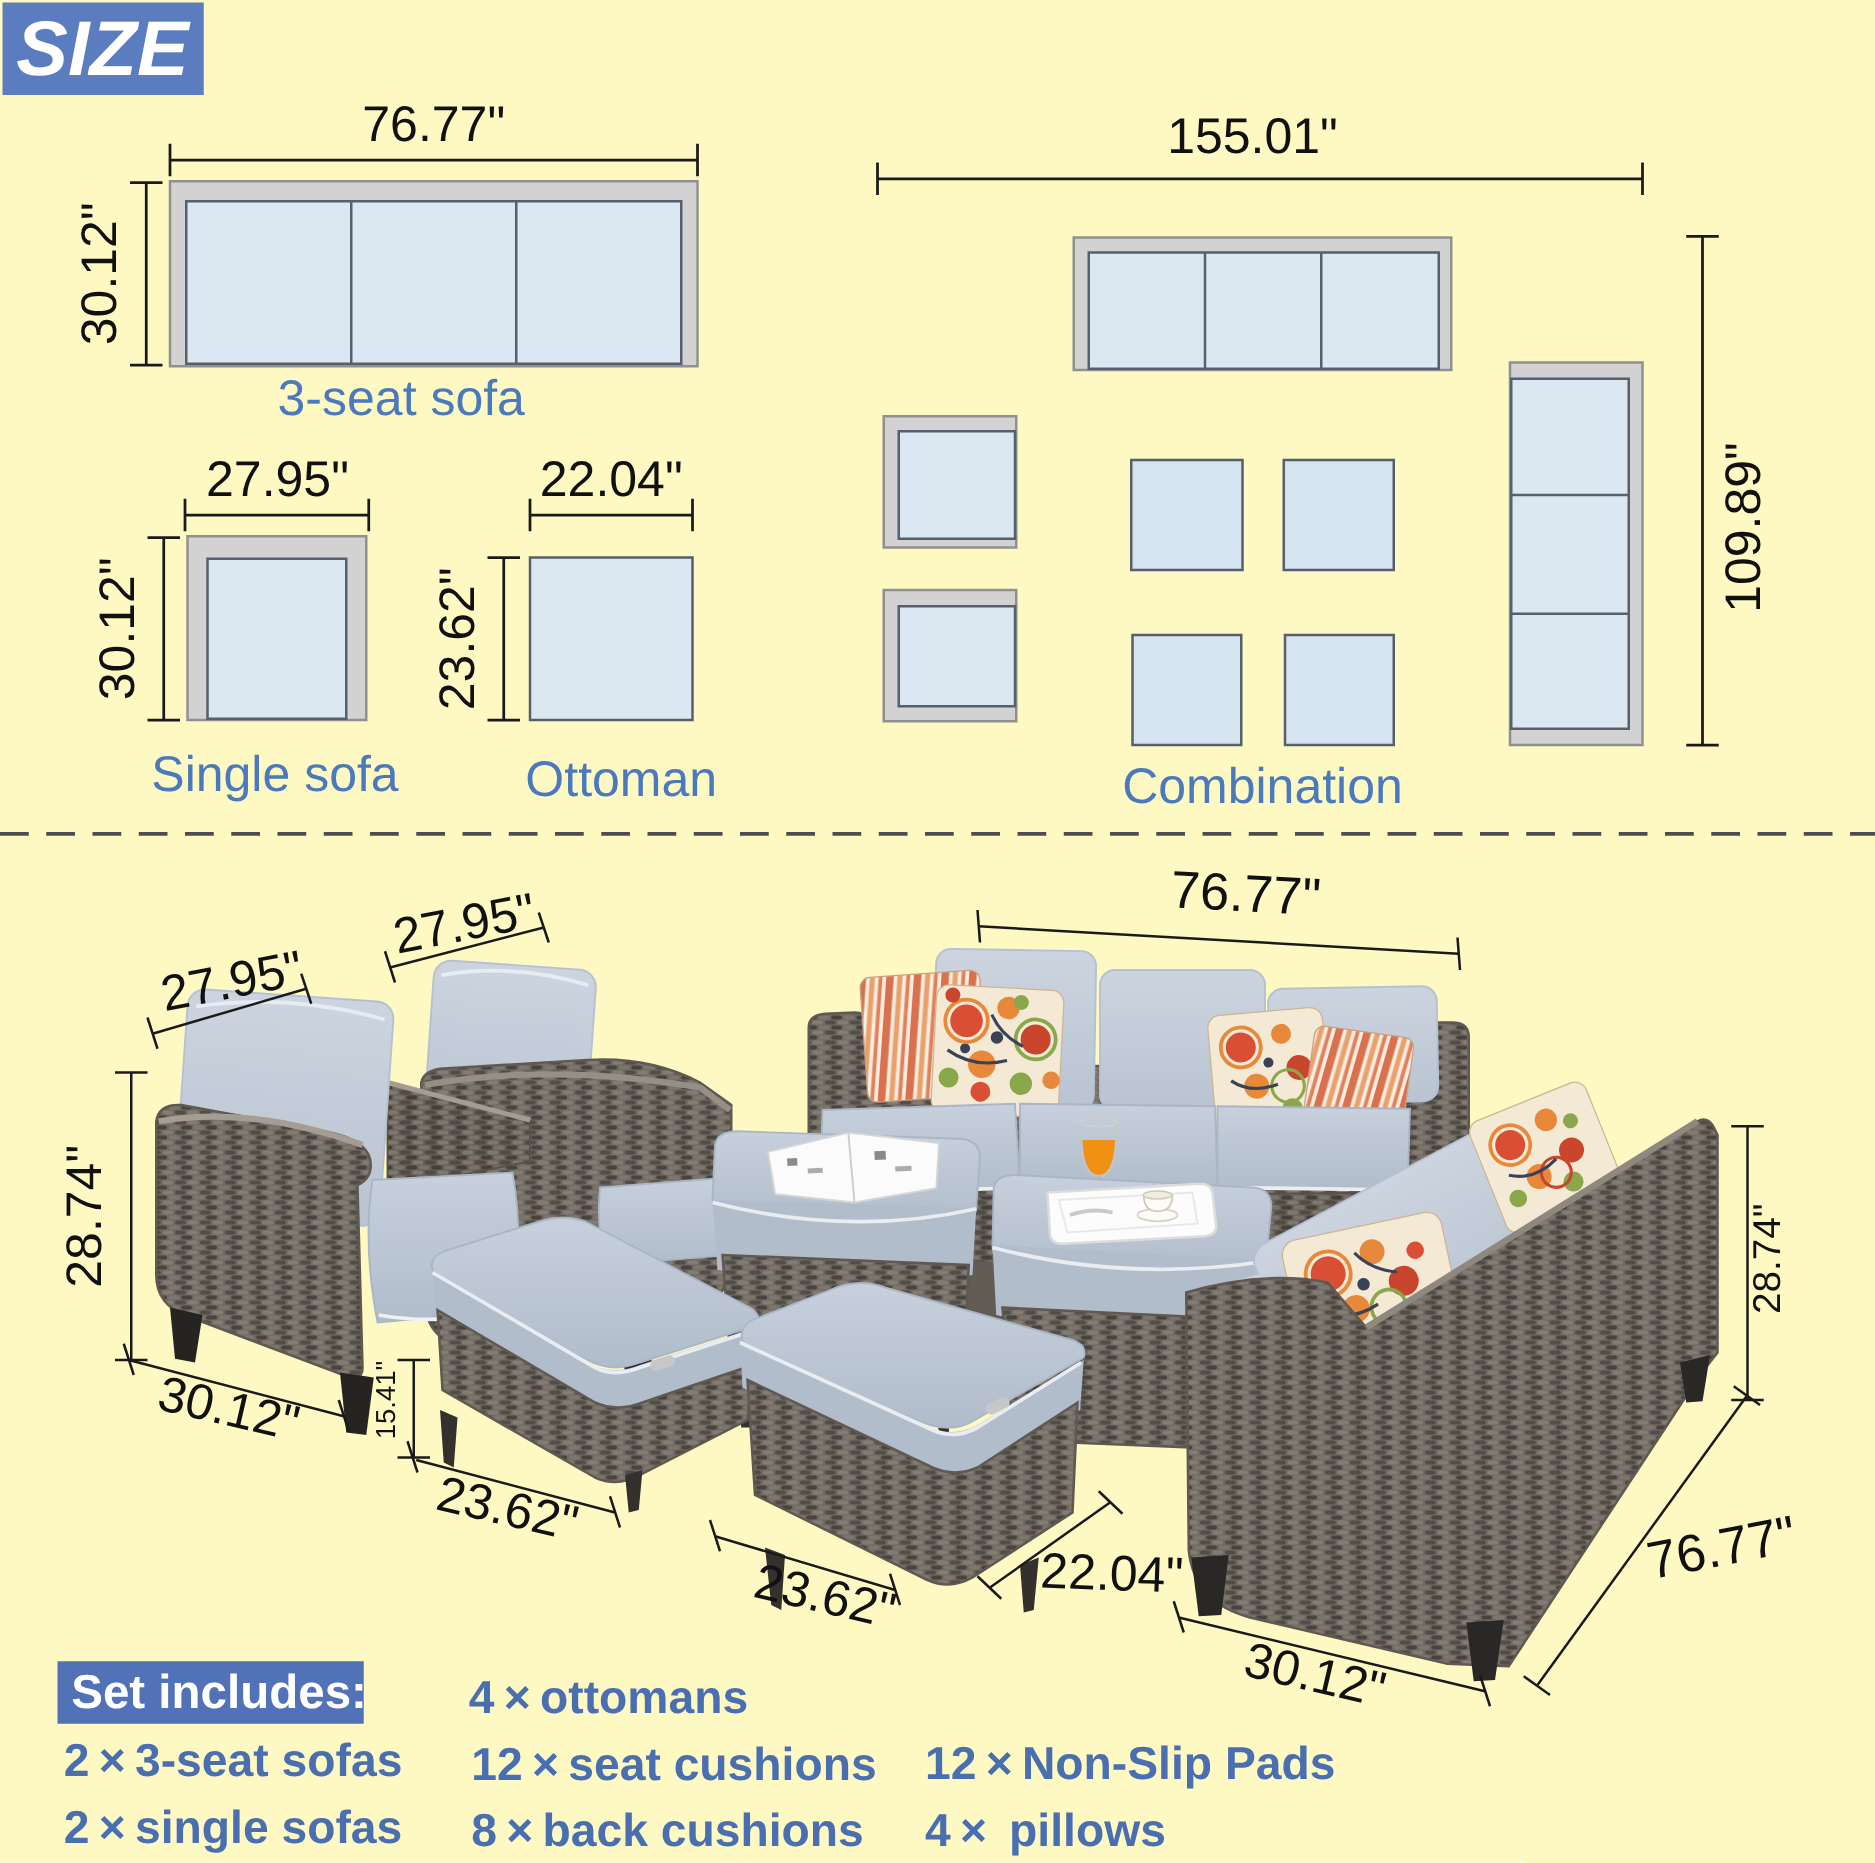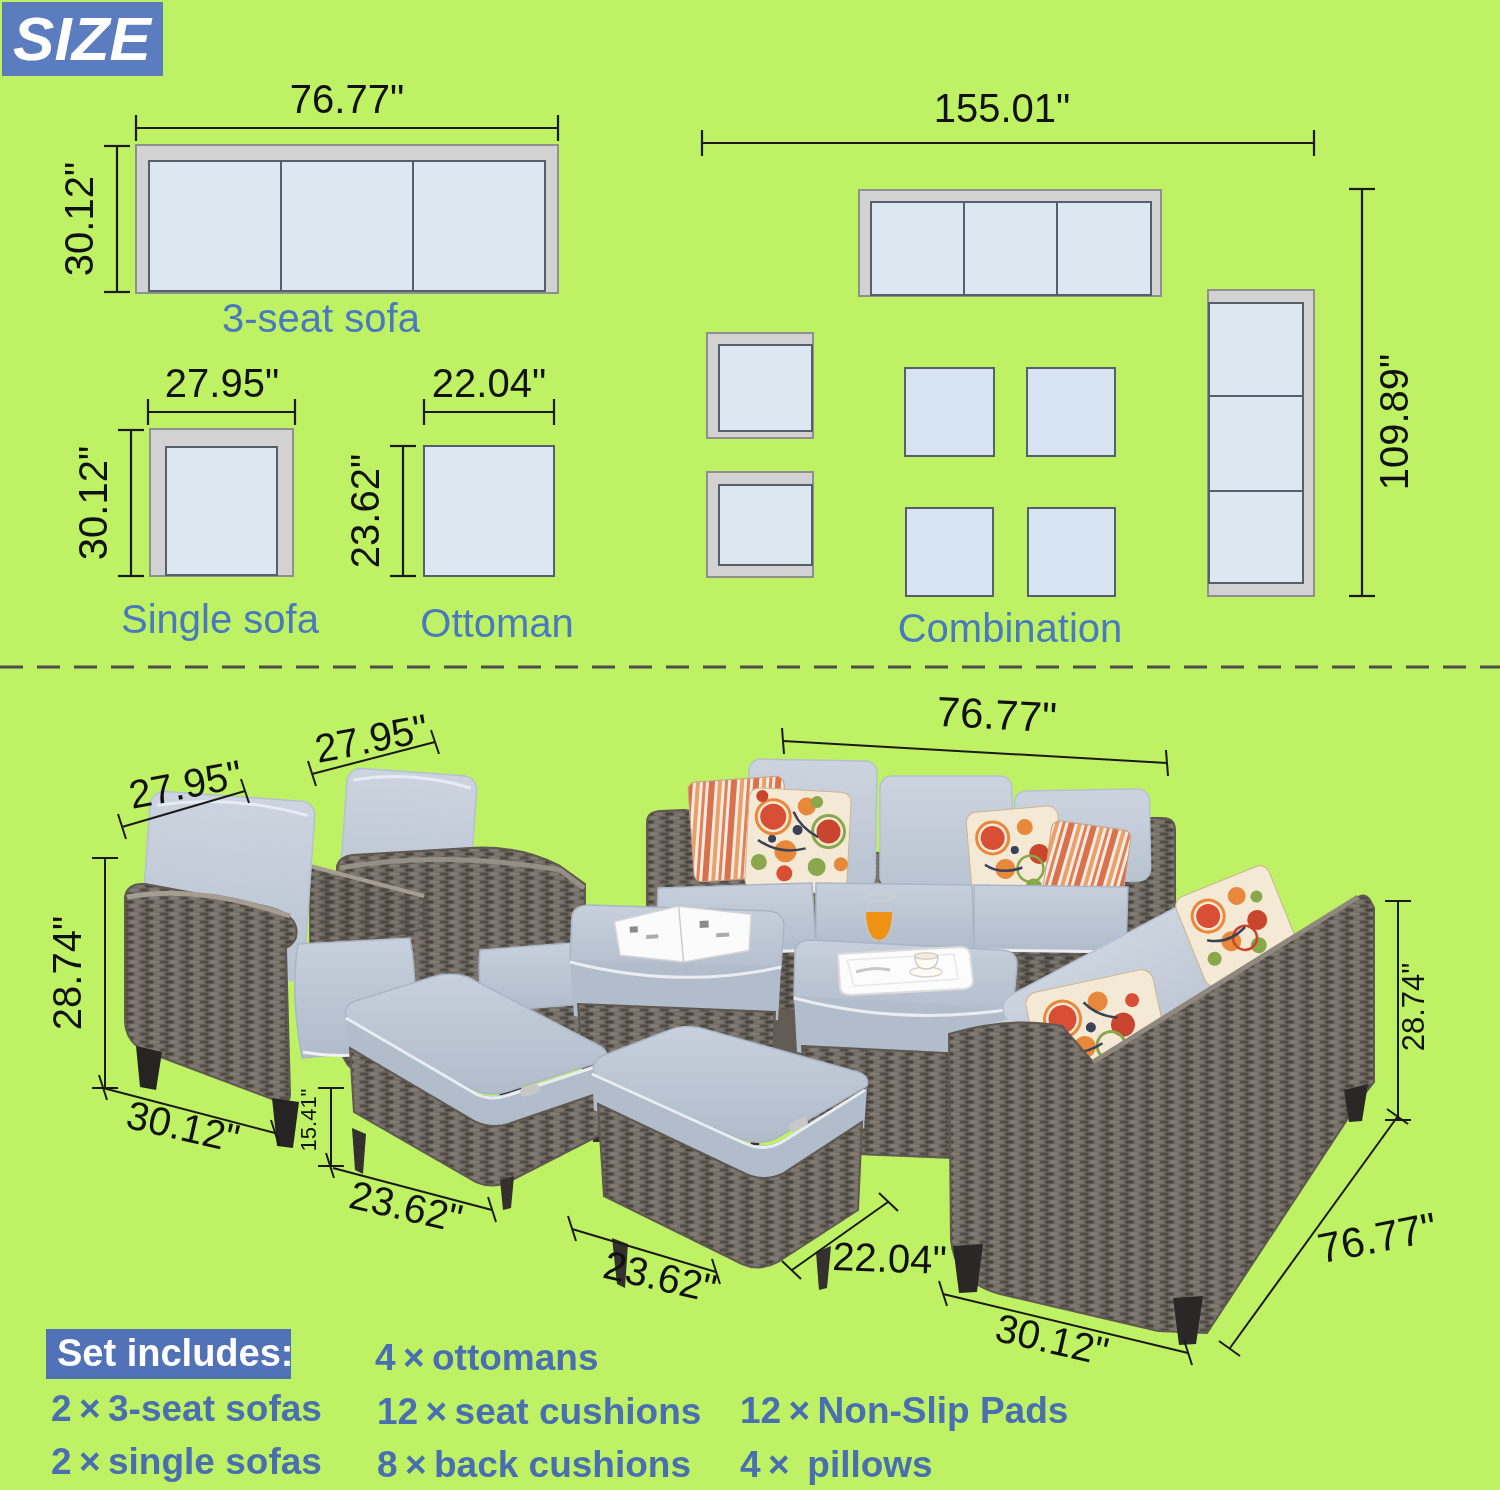--- a/index.html
+++ b/index.html
@@ -1,16 +1,16 @@
 <!DOCTYPE html>
 <html><head>
 <meta charset="utf-8">
 <style>
 html,body{margin:0;padding:0;background:#fff}
-.page{position:relative;width:1500px;height:1490px;background:#bef264;overflow:hidden;
+.page{position:relative;width:1500px;height:1490px;background:#fef9c3;overflow:hidden;
   font-family:"Liberation Sans",sans-serif}
 </style>
 </head>
 <body>
 <div class="page">
 <svg width="1500" height="1490" viewBox="0 0 1500 1490" xmlns="http://www.w3.org/2000/svg">
 <defs>
 <pattern id="wk" width="20" height="8" patternUnits="userSpaceOnUse">
   <rect width="20" height="8" fill="#6f6963"></rect>
   <rect x="0" y="0.4" width="8.6" height="3.1" rx="1.5" fill="#534d47"></rect>

